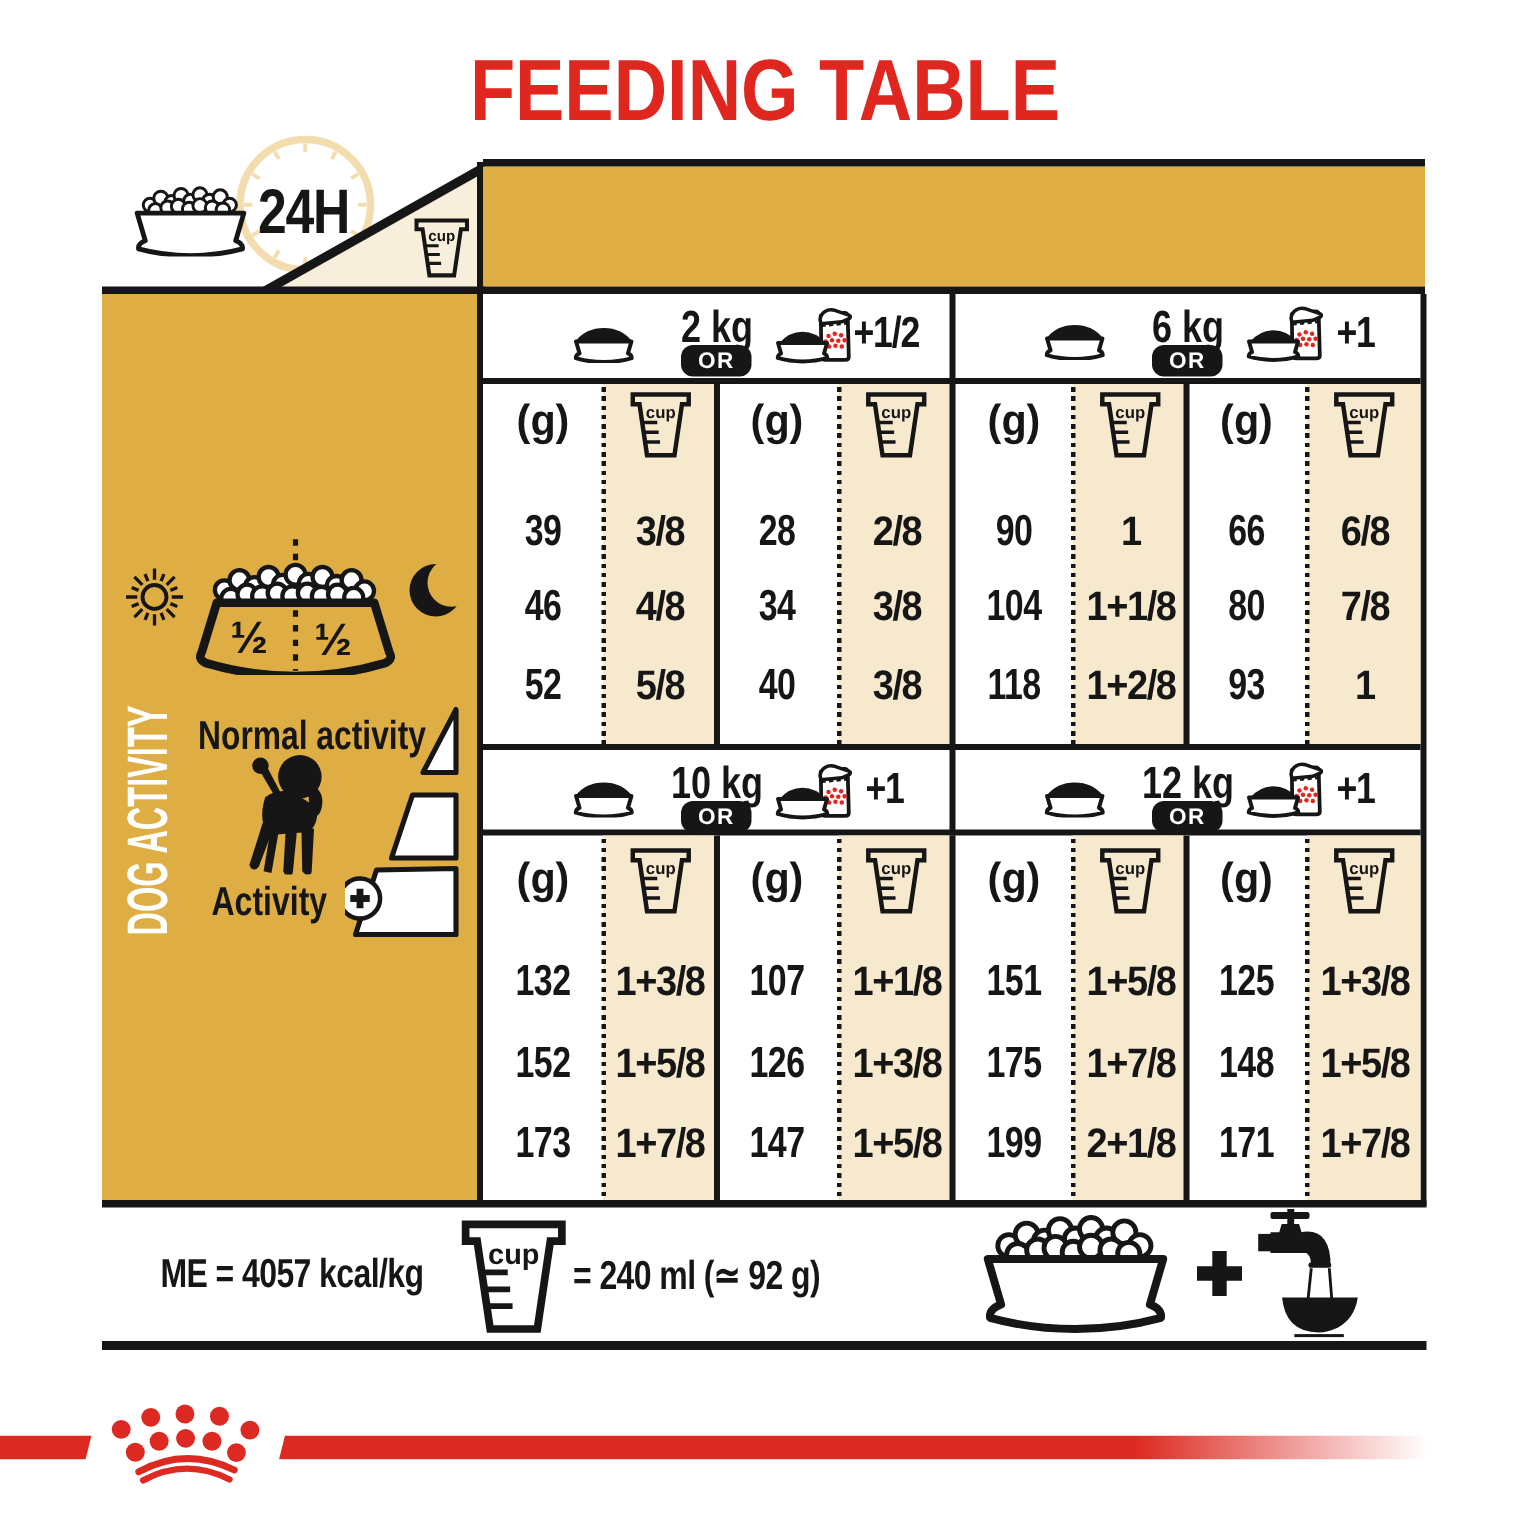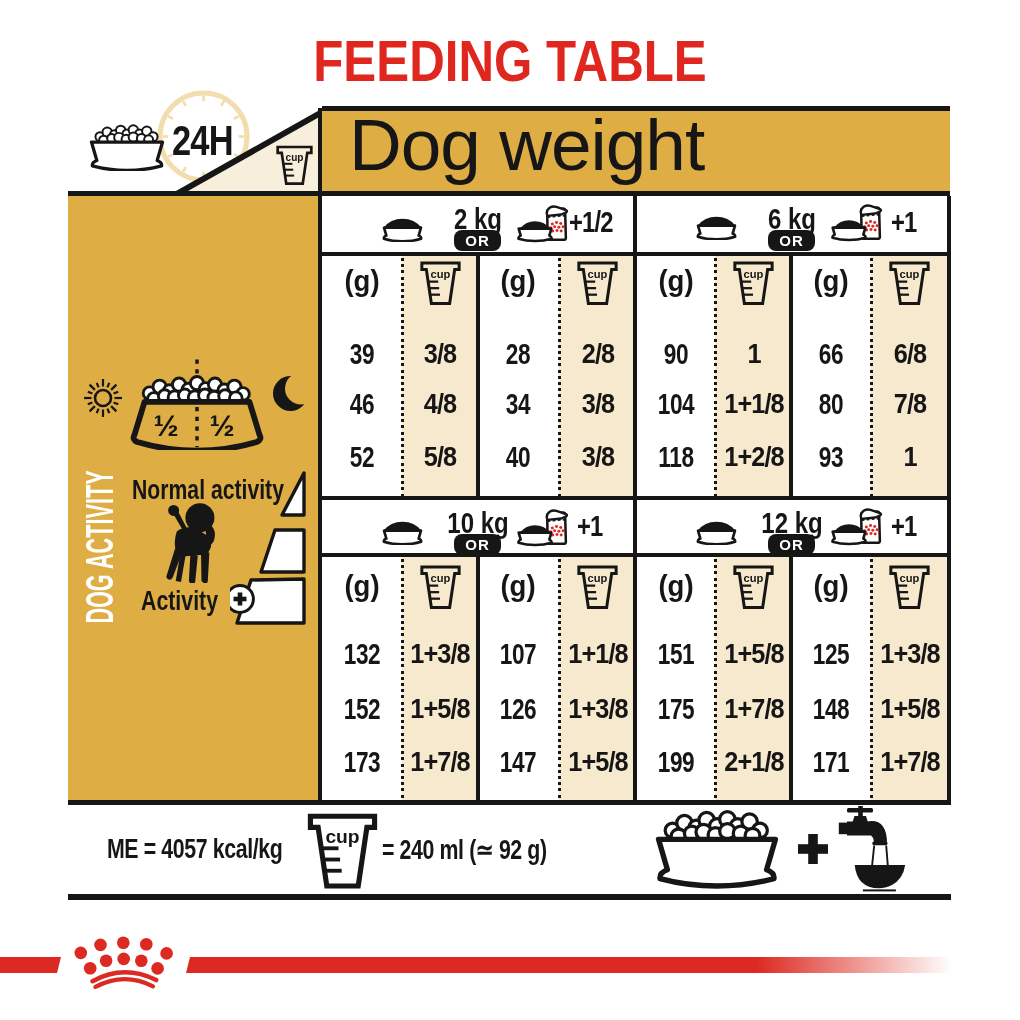--- a/index.html
+++ b/index.html
@@ -164,21 +164,20 @@
 <svg class="abs" style="left:276px;top:145px" width="37" height="41" viewBox="0 0 44 48">
       <use href="#cup"></use>
     </svg>
 
 <div class="vl" style="left:318px;top:108px;width:4.5px;height:88px"></div>
 
 <div class="abs" style="left:322px;top:111px;width:628px;height:80px;background:#DEAD43"></div>
 
 <div class="hl" style="left:322px;top:105.5px;width:628px;height:5.5px"></div>
 
-<div class="abs" style="left:349px;top:103px;font-size:73px;letter-spacing:-1px">Dog weight</div>
 
 <div class="abs" style="left:68px;top:196px;width:250px;height:608px;background:#DEAD43"></div>
 
 <div class="hl" style="left:68px;top:191px;width:882px;height:5px"></div>
 
 <div class="vl" style="left:318px;top:196px;width:4px;height:608px"></div>
 
 <div class="vl" style="left:947px;top:196px;width:4px;height:608px"></div>
 
 <div class="hl" style="left:322px;top:252px;width:625px;height:4px"></div>

